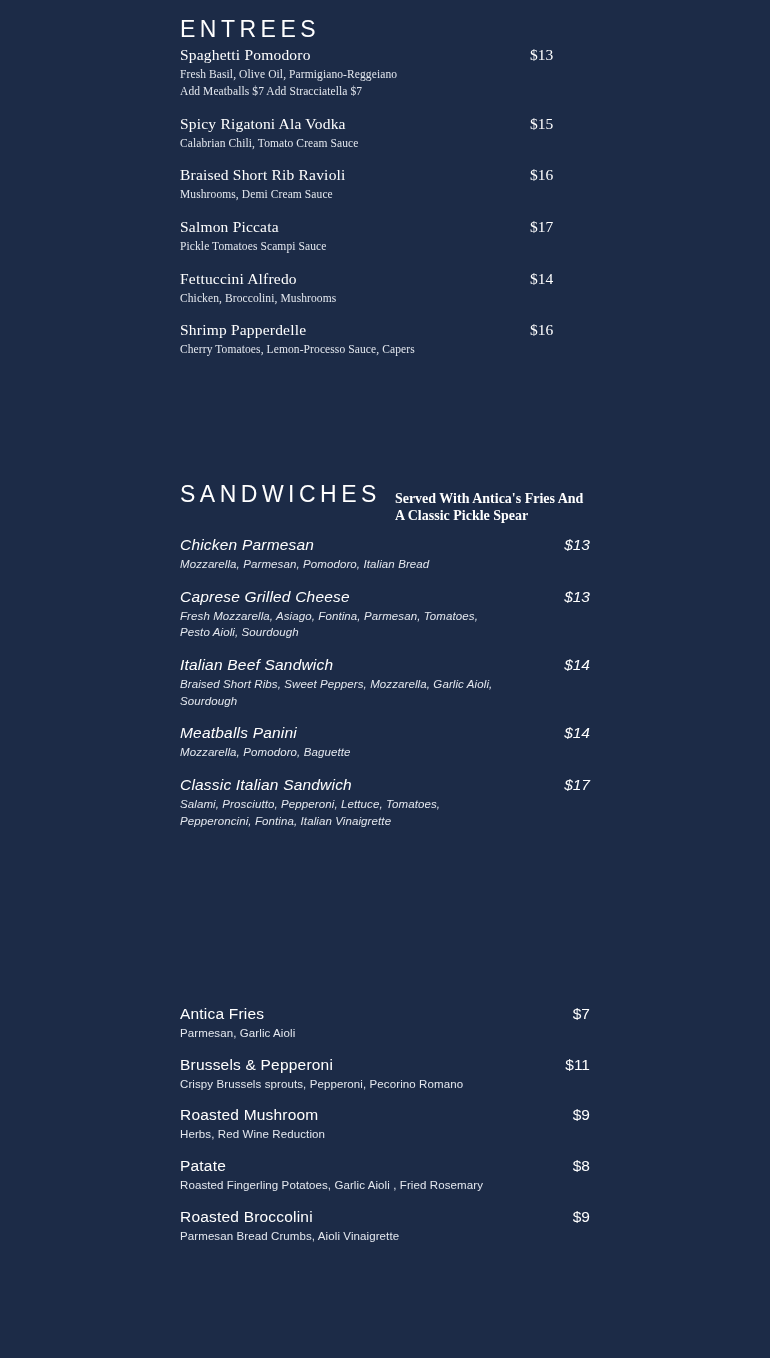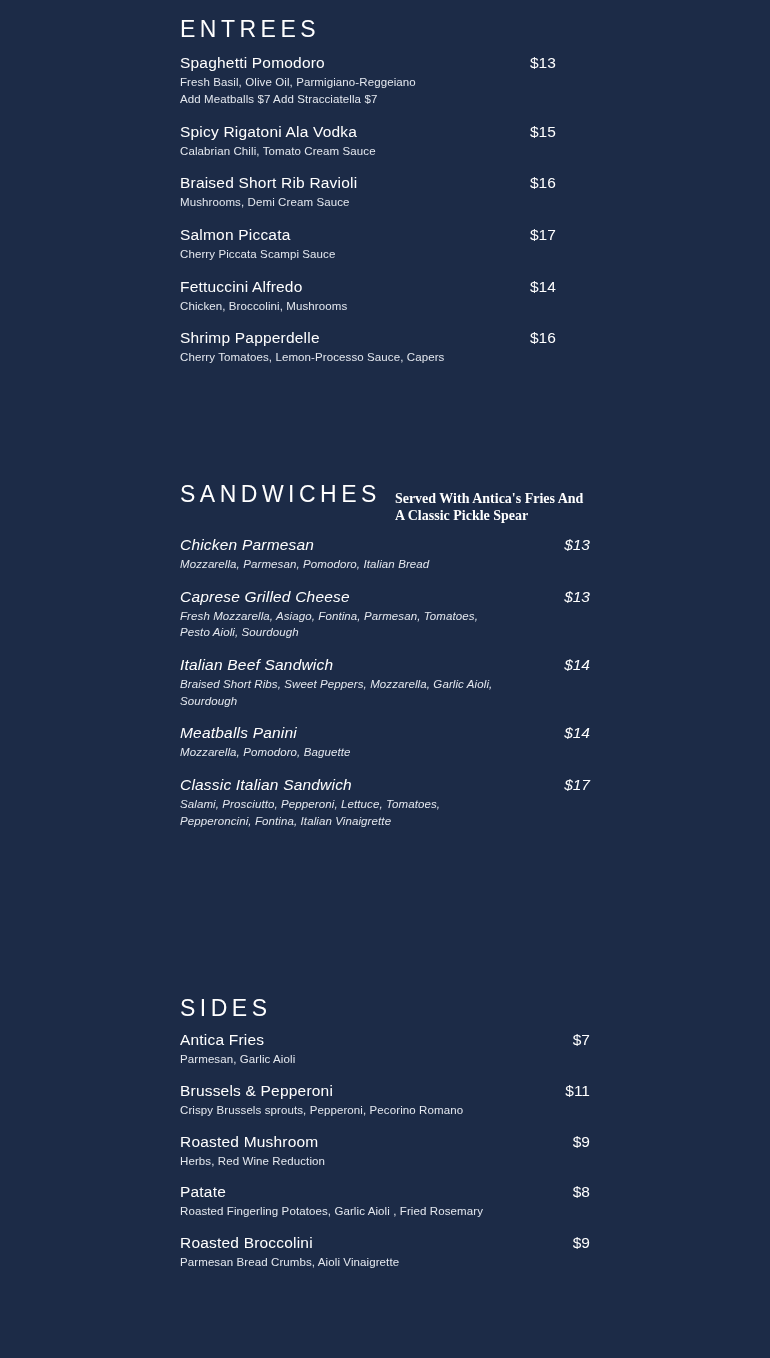--- a/index.html
+++ b/index.html
@@ -91,21 +91,21 @@
     color: #e4e8ef;
     margin-top: 2px;
     max-width: 330px;
     letter-spacing: 0.1px;
   }
 
   
   #entrees-section { top: 16px; }
   #entrees-section .item-price { min-width: 56px; }
   #entrees-section .item-name { padding-left: 0; }
-  #entrees-section .items { margin-top: 12px; }
+  #entrees-section .items { margin-top: 4px; font-family: Liberation Serif, serif; }
   #entrees-section .item { margin-bottom: 15px; }
   #entrees-section .item-row { padding-left: 0; }
 
   #sandwiches-section { top: 481px; }
   #sandwiches-section .items { margin-top: 12px; }
   #sandwiches-section .item { margin-bottom: 15px; font-style: italic; }
 
   #sides-section { top: 995px; }
   #sides-section .items { margin-top: 10px; }
   #sides-section .item { margin-bottom: 14px; }
@@ -148,21 +148,21 @@
           <div class="item-price entrees-price">$16</div>
         </div>
         <div class="item-desc">Mushrooms, Demi Cream Sauce</div>
       </div>
 
       <div class="item">
         <div class="item-row">
           <div class="item-name">Salmon Piccata</div>
           <div class="item-price entrees-price">$17</div>
         </div>
-        <div class="item-desc">Cherry Piccata Scampi Sauce</div>
+        <div class="item-desc">Pickle Tomatoes Scampi Sauce</div>
       </div>
 
       <div class="item">
         <div class="item-row">
           <div class="item-name">Fettuccini Alfredo</div>
           <div class="item-price entrees-price">$14</div>
         </div>
         <div class="item-desc">Chicken, Broccolini, Mushrooms</div>
       </div>
 
@@ -221,23 +221,20 @@
           <div class="item-name">Classic Italian Sandwich</div>
           <div class="item-price wide-price">$17</div>
         </div>
         <div class="item-desc">Salami, Prosciutto, Pepperoni, Lettuce, Tomatoes, Pepperoncini, Fontina, Italian Vinaigrette</div>
       </div>
 
     </div>
   </section>
 
   <section class="menu-col" id="sides-section">
-    <div class="section-head">
-      <h2 class="section-title">SIDES</h2>
-    </div>
     <div class="items">
 
       <div class="item">
         <div class="item-row">
           <div class="item-name">Antica Fries</div>
           <div class="item-price wide-price">$7</div>
         </div>
         <div class="item-desc">Parmesan, Garlic Aioli</div>
       </div>
 

